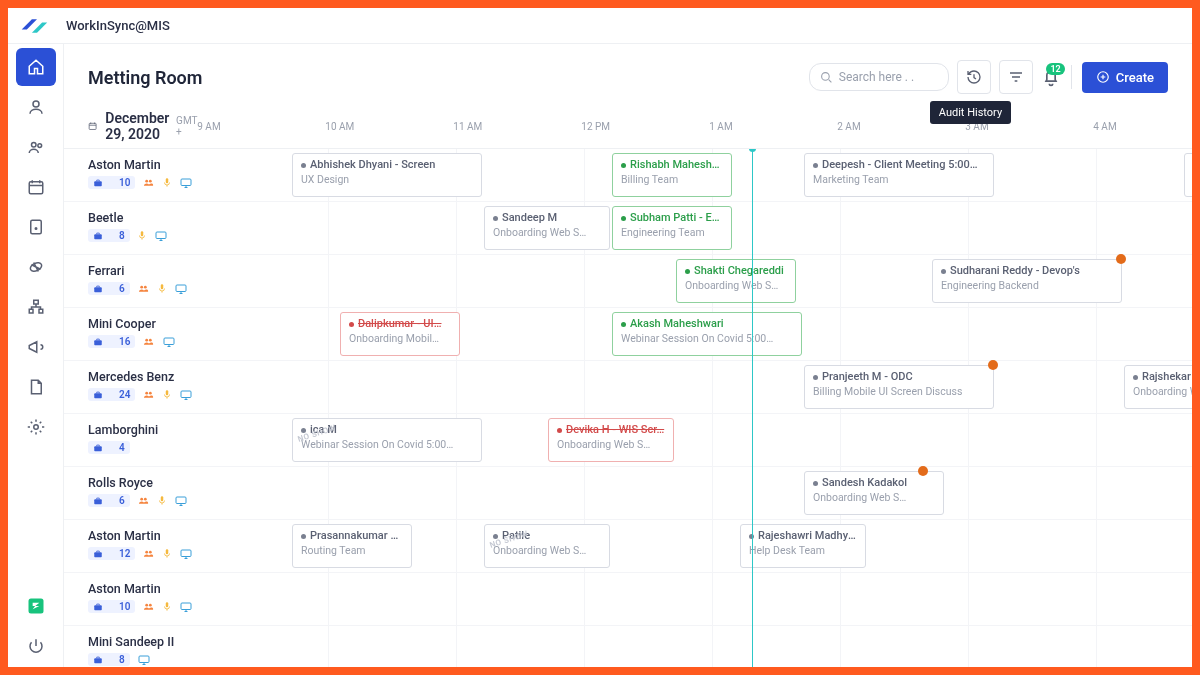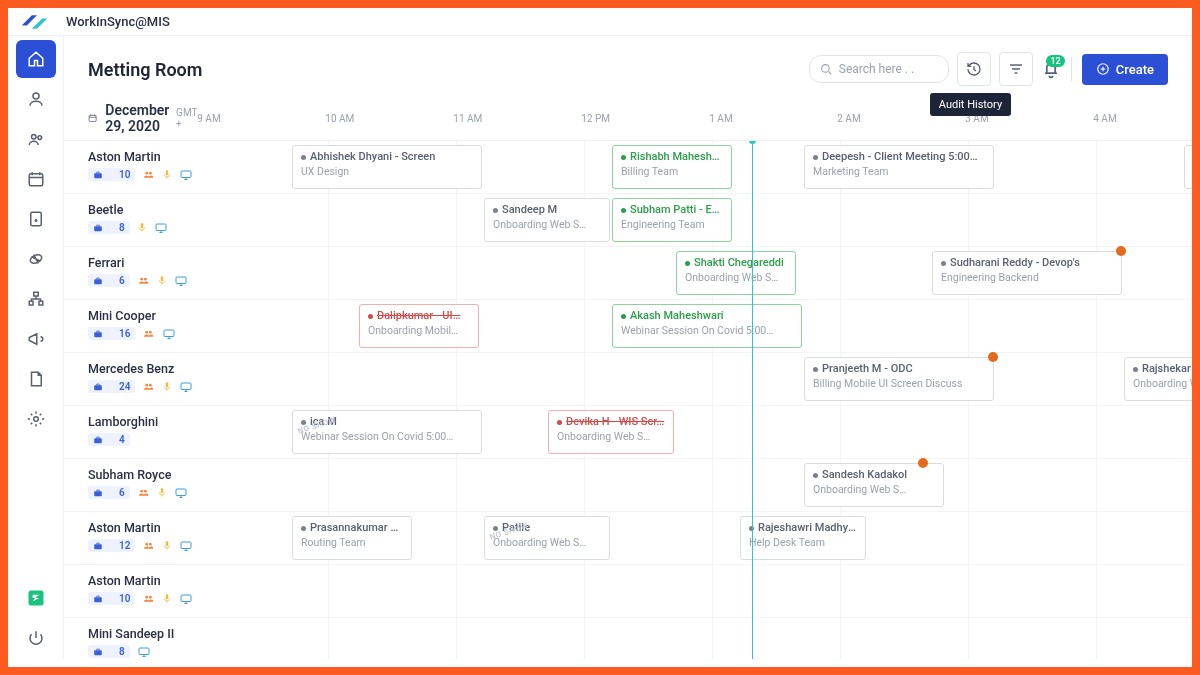--- a/index.html
+++ b/index.html
@@ -1,18 +1,18 @@
 <!DOCTYPE html>
 <html><head>
 <meta charset="utf-8">
 <style>
 * { box-sizing: border-box; margin: 0; padding: 0; }
 body { font-family: -apple-system, BlinkMacSystemFont, 'Segoe UI', Roboto, sans-serif; background: #ff5a1f; width: 1200px; height: 675px; overflow: hidden; }
 .frame { position: absolute; top: 8px; left: 8px; right: 8px; bottom: 8px; background: #fff; overflow: hidden; }
-.topbar { height: 28px; display: flex; align-items: center; padding-left: 12px; border-bottom: 1px solid #eef0f3; }
+.topbar { height: 36px; display: flex; align-items: center; padding-left: 12px; border-bottom: 1px solid #eef0f3; }
 .logo { width: 34px; height: 24px; margin-right: 12px; }
 .app-title { font-size: 13px; color: #2a2f45; font-weight: 500; }
 .main { display: flex; height: calc(100% - 36px); }
 .sidebar { width: 56px; background: #fff; border-right: 1px solid #eef0f3; display: flex; flex-direction: column; align-items: center; padding-top: 4px; }
 .side-item { width: 40px; height: 38px; display: flex; align-items: center; justify-content: center; border-radius: 6px; margin-bottom: 2px; cursor: pointer; color: #5a6072; }
 .side-item.active { background: #2b50d6; color: #fff; }
 .sidebar-spacer { flex: 1; }
 .content { flex: 1; display: flex; flex-direction: column; overflow: hidden; }
 .page-header { display: flex; align-items: center; padding: 16px 24px 10px 24px; }
 .page-title { font-size: 18px; color: #1f2538; font-weight: 600; }
@@ -381,21 +381,21 @@
     </div>
               </div>
               <div class="track">
                 <div class="grid-line" style="left: 64px;"></div>
                 <div class="grid-line" style="left: 192px;"></div>
                 <div class="grid-line" style="left: 320px;"></div>
                 <div class="grid-line" style="left: 448px;"></div>
                 <div class="grid-line" style="left: 576px;"></div>
                 <div class="grid-line" style="left: 704px;"></div>
                 <div class="grid-line" style="left: 832px;"></div>
-                <div class="event red" style="left: 95px; width: 120px;">
+                <div class="event red" style="left: 76px; width: 120px;">
                   <div class="et"><span class="dot"></span>Dalipkumar - UI…</div>
                   <div class="es">Onboarding Mobil…</div>
                 </div>
                 <div class="event green" style="left: 348px; width: 190px;">
                   <div class="et"><span class="dot"></span>Akash Maheshwari</div>
                   <div class="es">Webinar Session On Covid 5:00…</div>
                 </div>
               </div>
             </div>
             <div class="room-row">
@@ -477,21 +477,21 @@
                   <div class="es">Webinar Session On Covid 5:00…</div>
                 </div>
                 <div class="event red" style="left: 284px; width: 126px;">
                   <div class="et"><span class="dot"></span>Devika H - WIS Scr…</div>
                   <div class="es">Onboarding Web S…</div>
                 </div>
               </div>
             </div>
             <div class="room-row">
               <div class="room-info">
-                <div class="room-name">Subham Royce</div>
+                <div class="room-name">Rolls Royce</div>
     <div class="amenities">
       <span class="cap-chip">
         <svg width="10" height="10" viewBox="0 0 24 24" fill="currentColor">
                       <rect x="3" y="8" width="18" height="12" rx="2"></rect>
                       <path d="M9 8V5h6v3" fill="none" stroke="currentColor" stroke-width="2"></path>
                     </svg>
         <span>6</span>
       </span>
       <span class="amen orange">
                     <svg width="13" height="11" viewBox="0 0 24 24" fill="currentColor">

